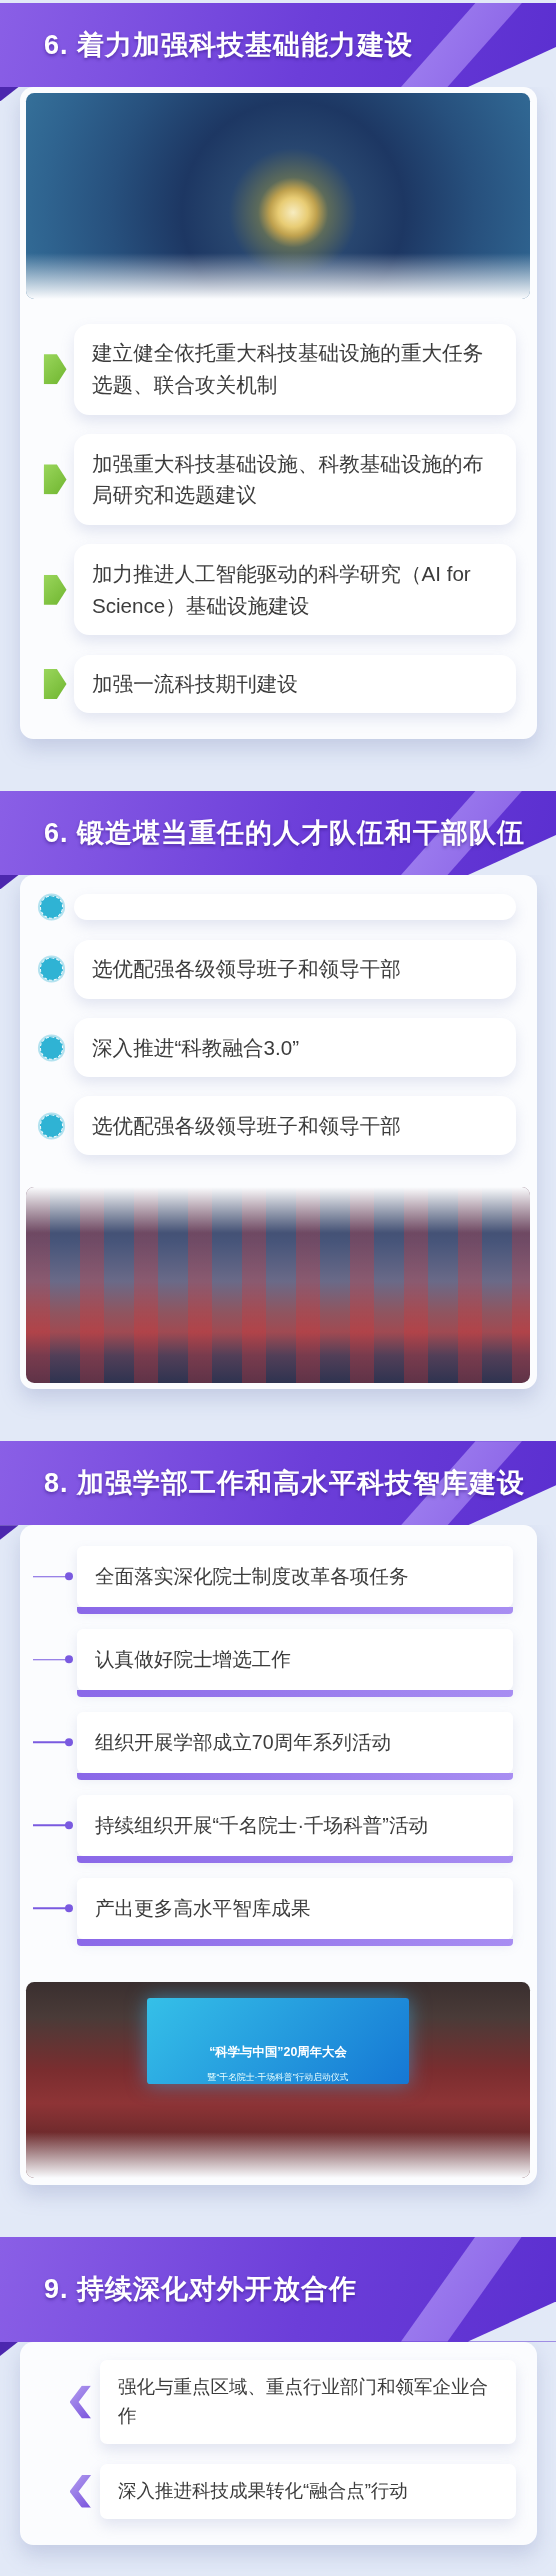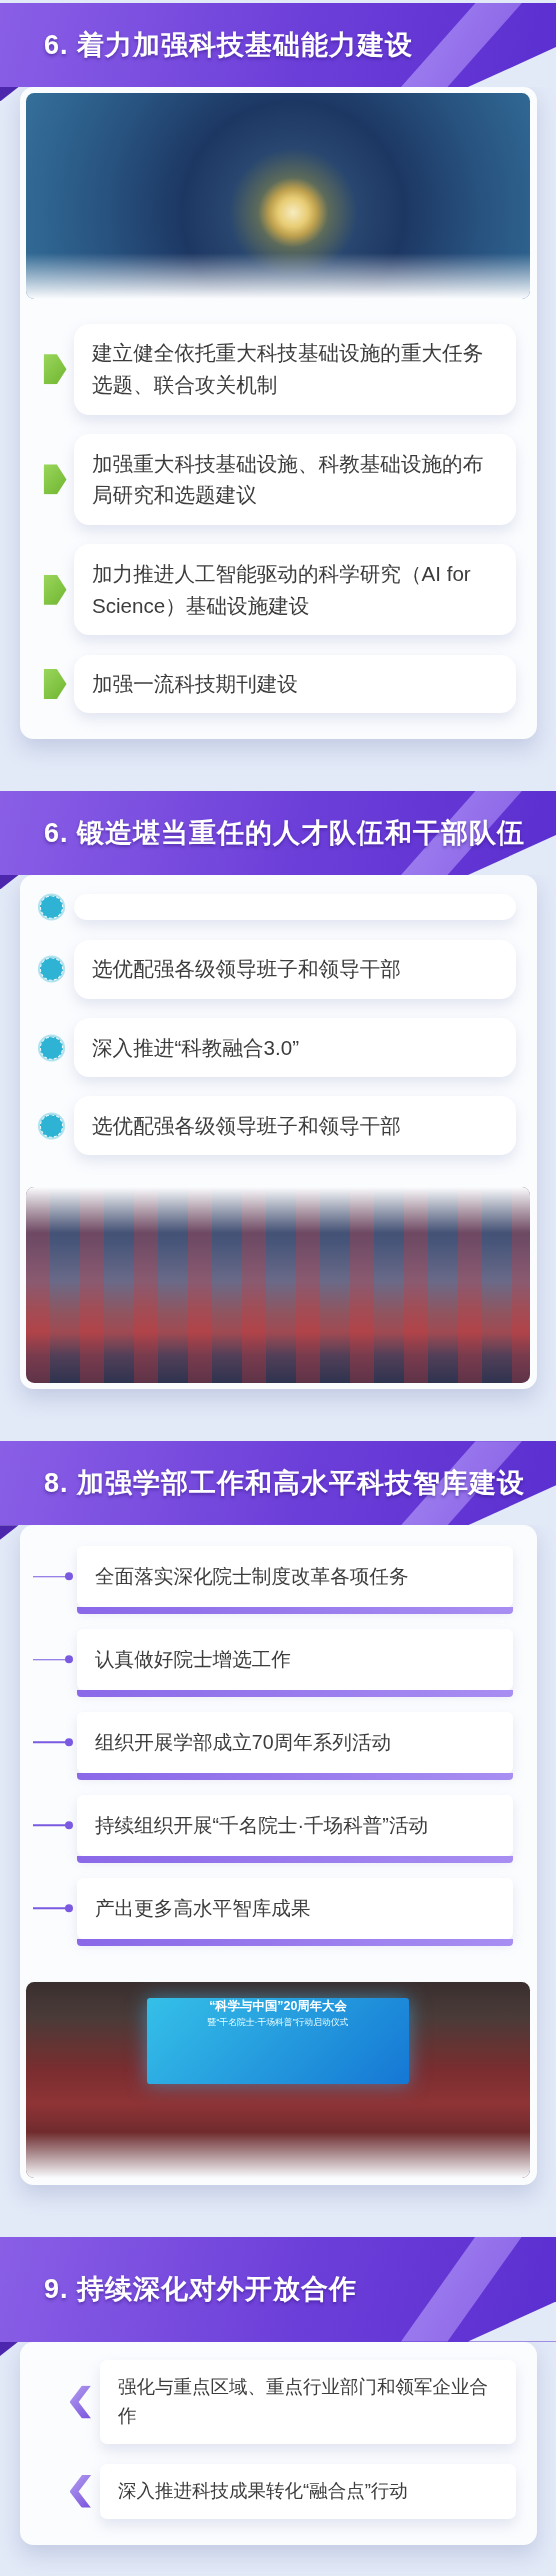--- a/index.html
+++ b/index.html
@@ -70,21 +70,21 @@
     content:""; position:absolute; left:0; right:0; top:0; height:46px;
     background:linear-gradient(#fbfcfe,transparent);
   }
   .photo8 {
     background:linear-gradient(180deg,#3a2f2f 0%,#4a3b38 18%,#7a2d2f 45%,#8e3436 62%,#6e2a2c 78%,#58242a 100%);
   }
   .screen8 {
     position:absolute; left:24%; top:8%; width:52%; height:44%;
     background:linear-gradient(135deg,#35c0e8,#1577d4);
     border-radius:3.1px; display:flex; flex-direction:column;
-    align-items:center; justify-content:flex-start; gap:2px;
+    align-items:center; justify-content:flex-end; gap:11px;
     box-shadow:0 0 20.6px rgba(60,180,240,.55);
   }
   .screen8 .l1 { color:#fff; font-size:12.4px; font-weight:bold; }
   .screen8 .l2 { color:#eaffff; font-size:8.8px; }
   
   .b-list { list-style:none; padding:18.5px 20.6px 12.4px 54px; }
   .b-item {
     position:relative; background:#fff; border-radius:15.5px;
     padding:13.4px 18.5px; font-size:20.6px; line-height:1.55; color:#3c3c3c;
     margin-bottom:19.6px;

